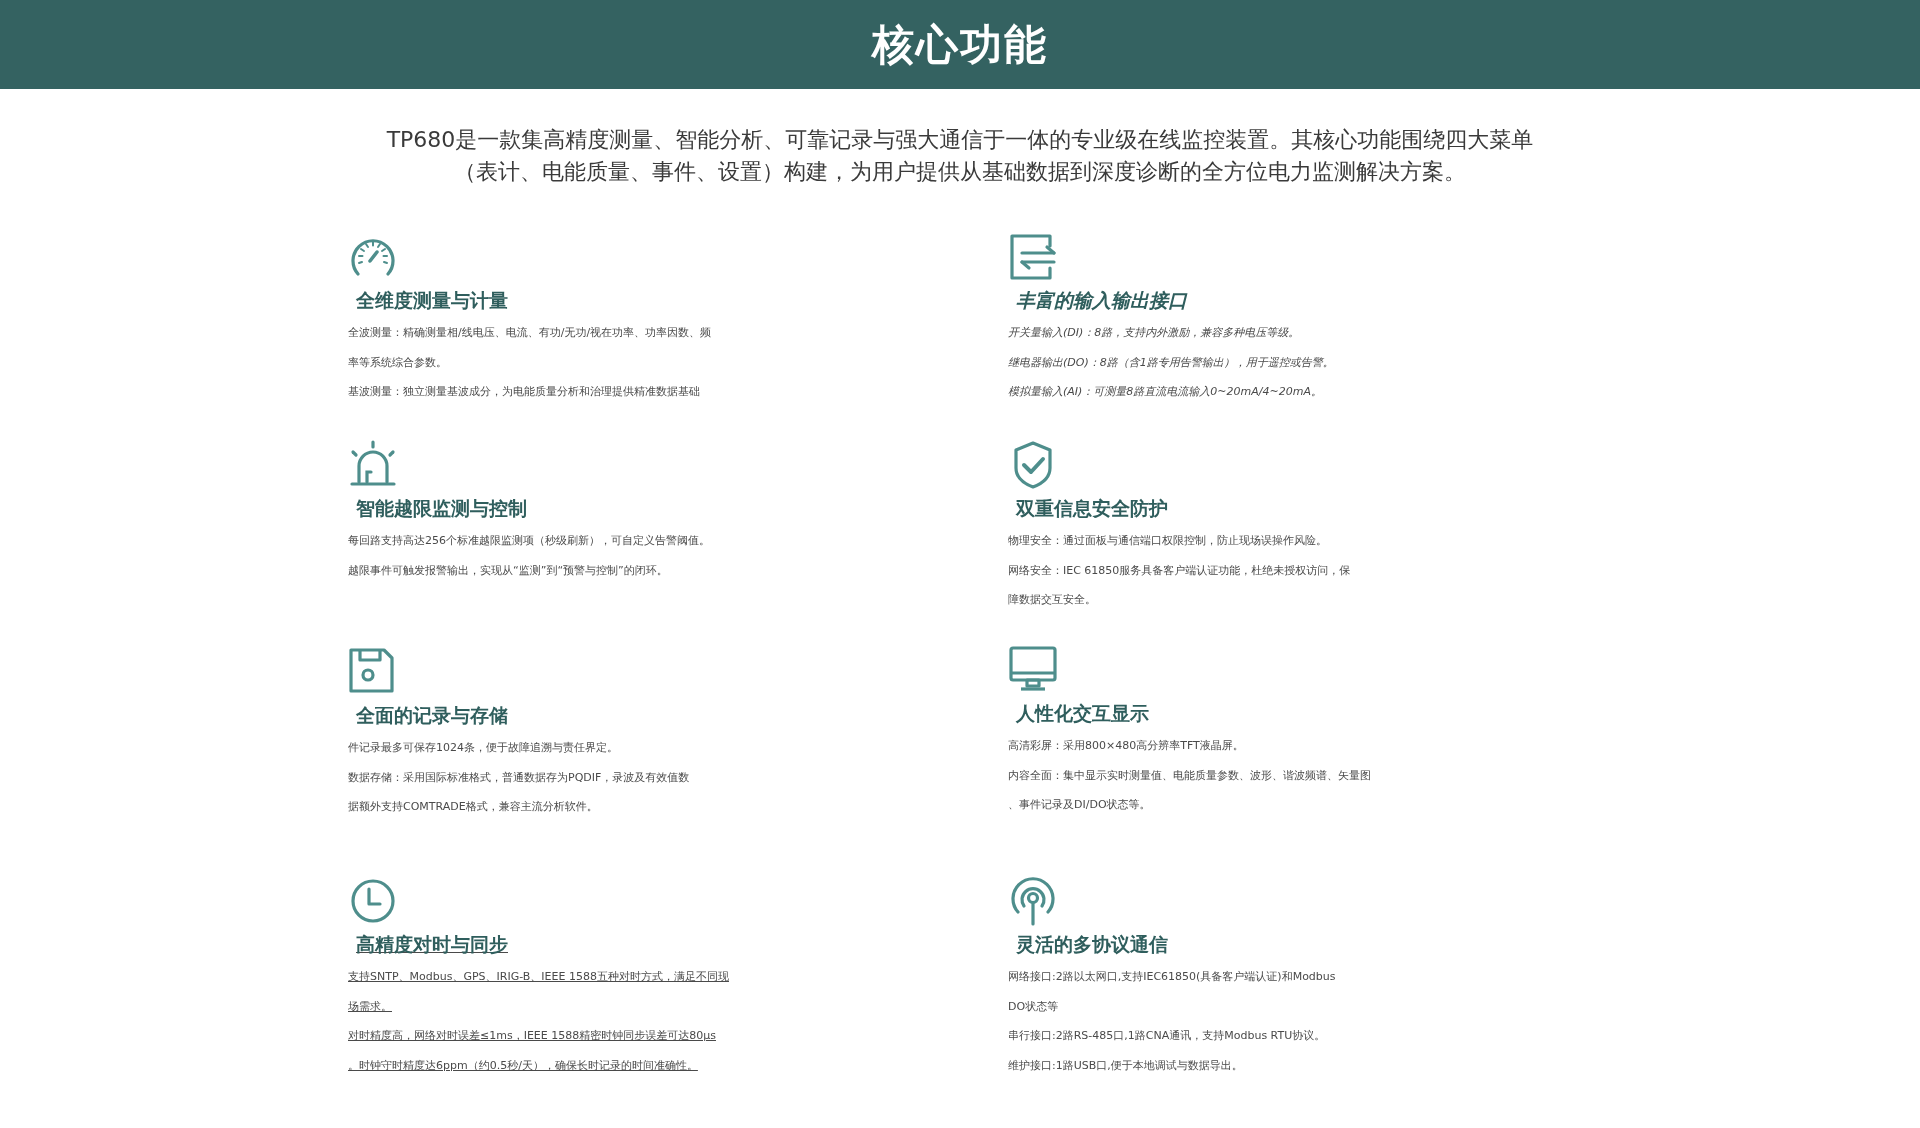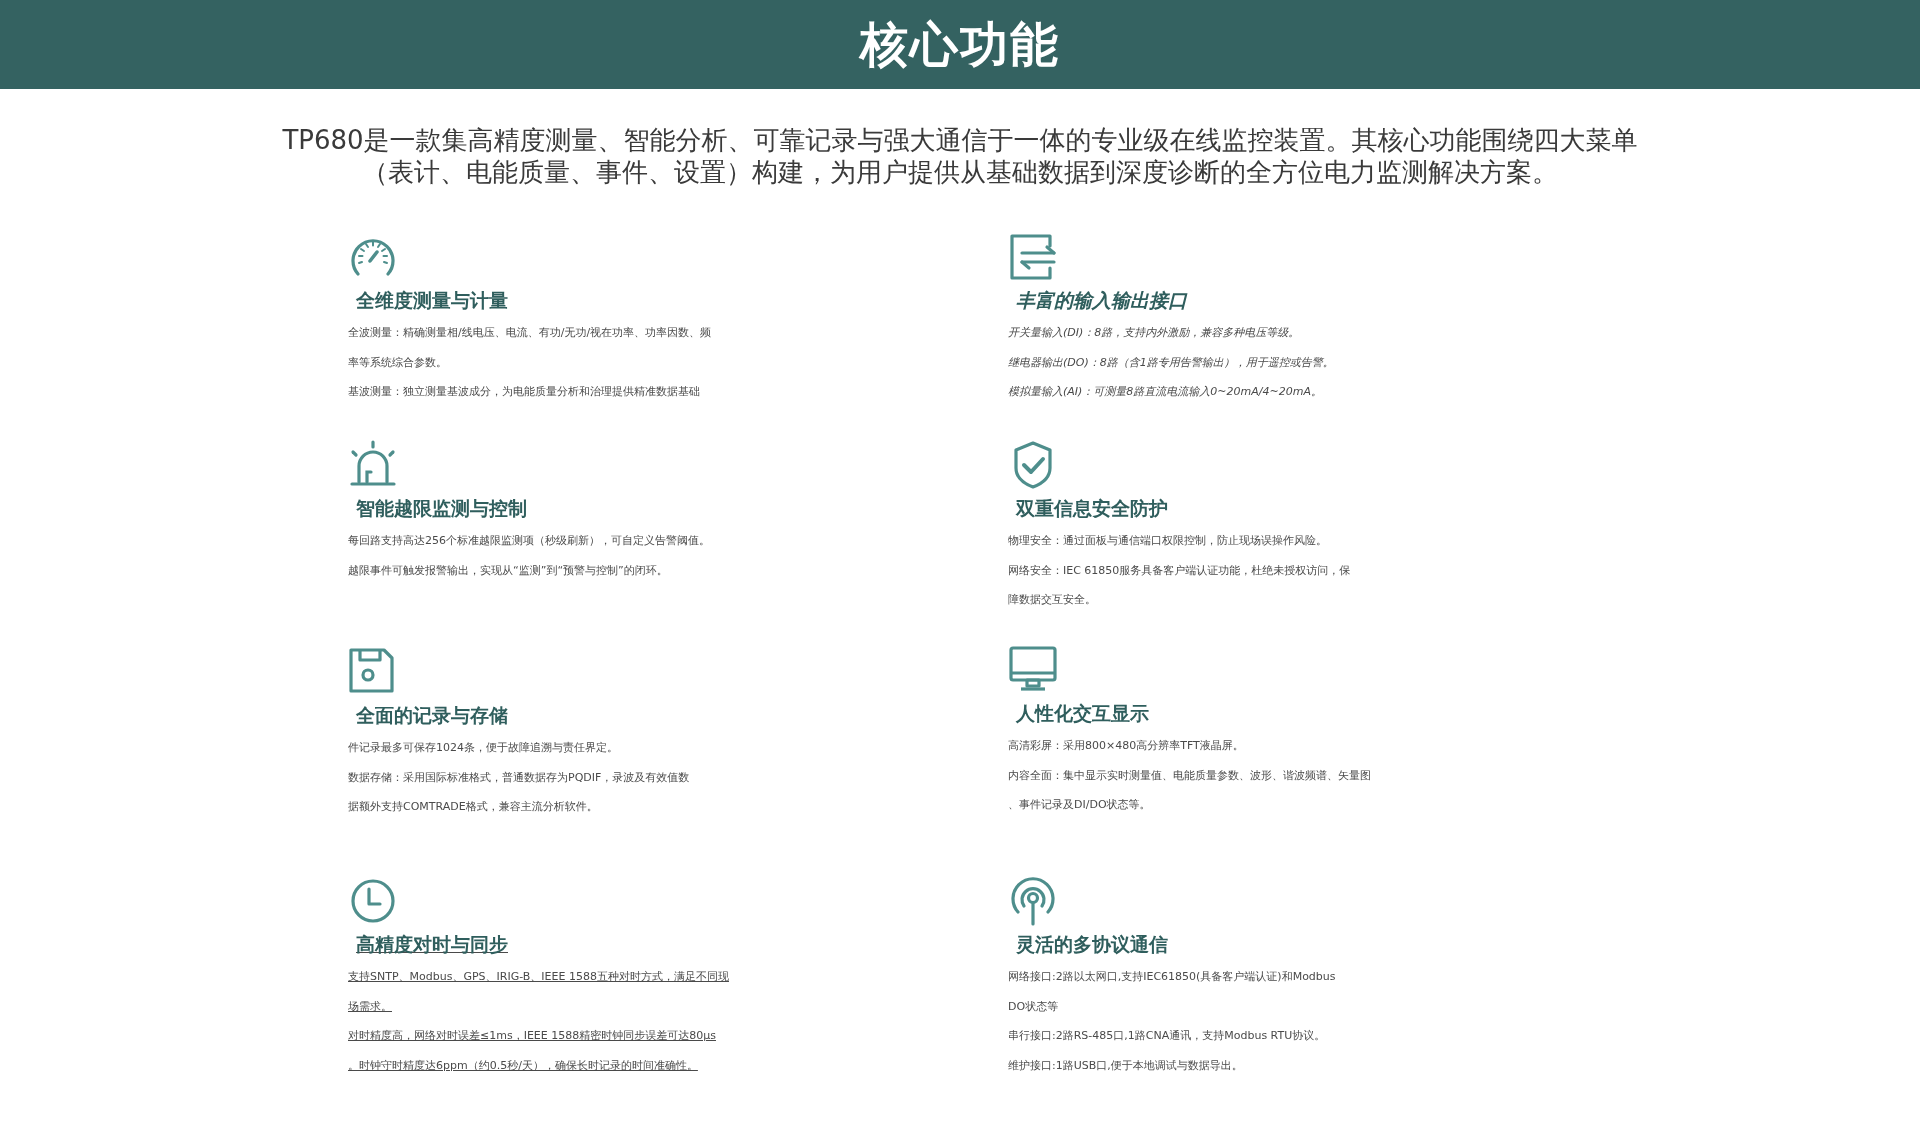--- a/index.html
+++ b/index.html
@@ -1,22 +1,22 @@
 <!DOCTYPE html>
 <html><head>
 <meta charset="utf-8">
 <style>
   html, body { margin:0; padding:0; background:#ffffff; }
   body { width:1920px; height:1128px; position:relative; overflow:hidden;
          font-family:"DejaVu Sans","Liberation Sans",sans-serif; color:#4a4a4a; }
   .header { position:absolute; left:0; top:0; width:1920px; height:89px; background:#346261;
             display:flex; align-items:center; justify-content:center; }
-  .header h1 { margin:4px; color:#ffffff; font-size:48px; font-weight:bold; letter-spacing:2px; }
+  .header h1 { margin:4px; color:#ffffff; font-size:42px; font-weight:bold; letter-spacing:2px; }
   .intro { position:absolute; top:124px; left:0; width:1920px; text-align:center;
-           font-size:26px; line-height:32px; color:#3a3a3a; }
+           font-size:22px; line-height:32px; color:#3a3a3a; }
   .intro p { margin:0; }
   .feature { position:absolute; width:580px; }
   .icon { width:50px; height:50px; display:block; }
   .icon svg { width:50px; height:50px; display:block; }
   .title { margin:4px 0 4px 8px; font-size:19px; font-weight:bold; color:#2f5e5d; line-height:28px; }
   .line { font-size:11px; line-height:29.5px; color:#4a4a4a; margin:0; }
 </style>
 </head>
 <body>
 

